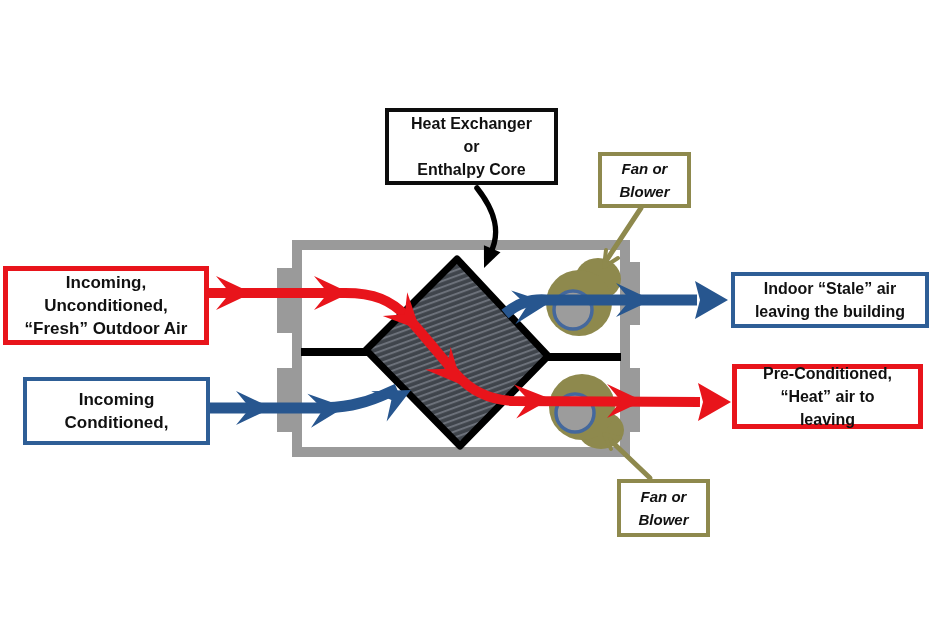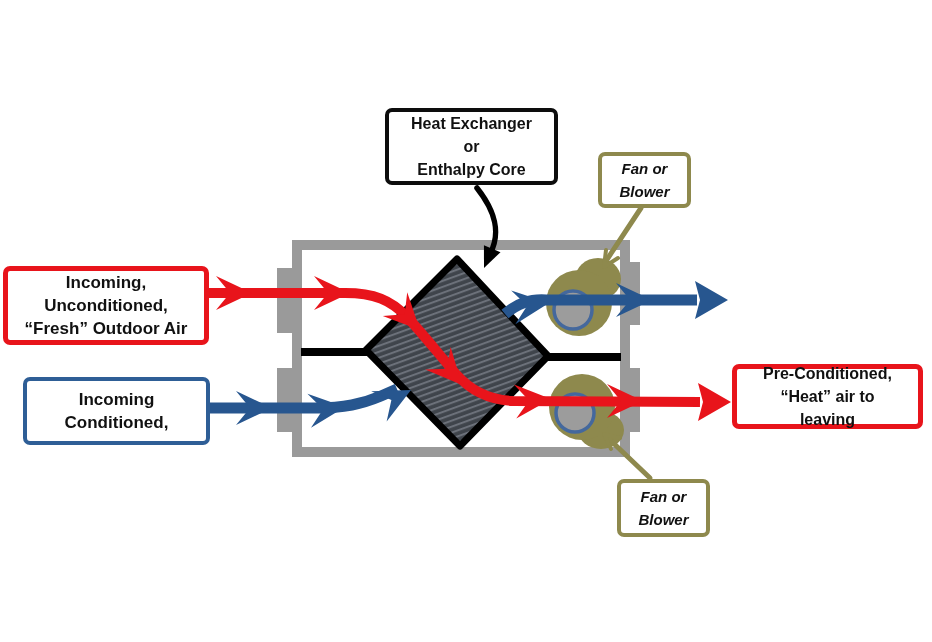--- a/index.html
+++ b/index.html
@@ -23,21 +23,21 @@
   .ptr-olive{stroke:var(--olive,#8E894D);stroke-width:5;stroke-linecap:round;}
   .ptr-olive-head{fill:none;stroke:var(--olive,#8E894D);stroke-width:4;stroke-linecap:round;stroke-linejoin:round;}
   .shaft-red{fill:none;stroke:var(--red,#E8141B);stroke-width:10;stroke-linejoin:round;}
   .shaft-blue{fill:none;stroke:var(--blue,#27568F);stroke-width:11;stroke-linejoin:round;}
   .head-red{fill:var(--red,#E8141B);}
   .head-blue{fill:var(--blue,#27568F);}
   
   .label-box{
     position:absolute;box-sizing:border-box;background:#fff;
     display:flex;flex-direction:column;justify-content:center;align-items:center;
-    text-align:center;font-weight:bold;color:var(--text,#111);border-radius:7px;
+    text-align:center;font-weight:bold;color:var(--text,#111);
   }
   .bd-red{border:5px solid var(--red,#E8141B);}
   .bd-blue{border:4px solid var(--blue-border,#2E5E96);}
   .bd-black{border:4px solid var(--label-black,#0D0D0D);}
   .bd-olive{border:4px solid var(--olive,#8E894D);font-style:italic;}
   .fs17{font-size:17px;line-height:23px;margin-top:8px;}
   .fs16{font-size:16px;line-height:23px;}
   .fs15{font-size:15px;line-height:23px;}
 </style>
 </head>
@@ -133,20 +133,24 @@
   <div class="label-box bd-olive fs15" style="left:598px;top:152px;width:93px;height:56px">
     <div>Fan or</div>
     <div>Blower</div>
   </div>
 
   <div class="label-box bd-olive fs15" style="left:617px;top:479px;width:93px;height:58px">
     <div>Fan or</div>
     <div>Blower</div>
   </div>
 
+  <div class="label-box bd-blue fs16" style="left:731px;top:272px;width:198px;height:56px">
+    <div>Indoor “Stale” air</div>
+    <div>leaving the building</div>
+  </div>
 
   <div class="label-box bd-red fs16" style="left:732px;top:364px;width:191px;height:65px">
     <div>Pre-Conditioned,</div>
     <div>“Heat” air to</div>
     <div>leaving</div>
   </div>
 
 </div>
 
 </body></html>

